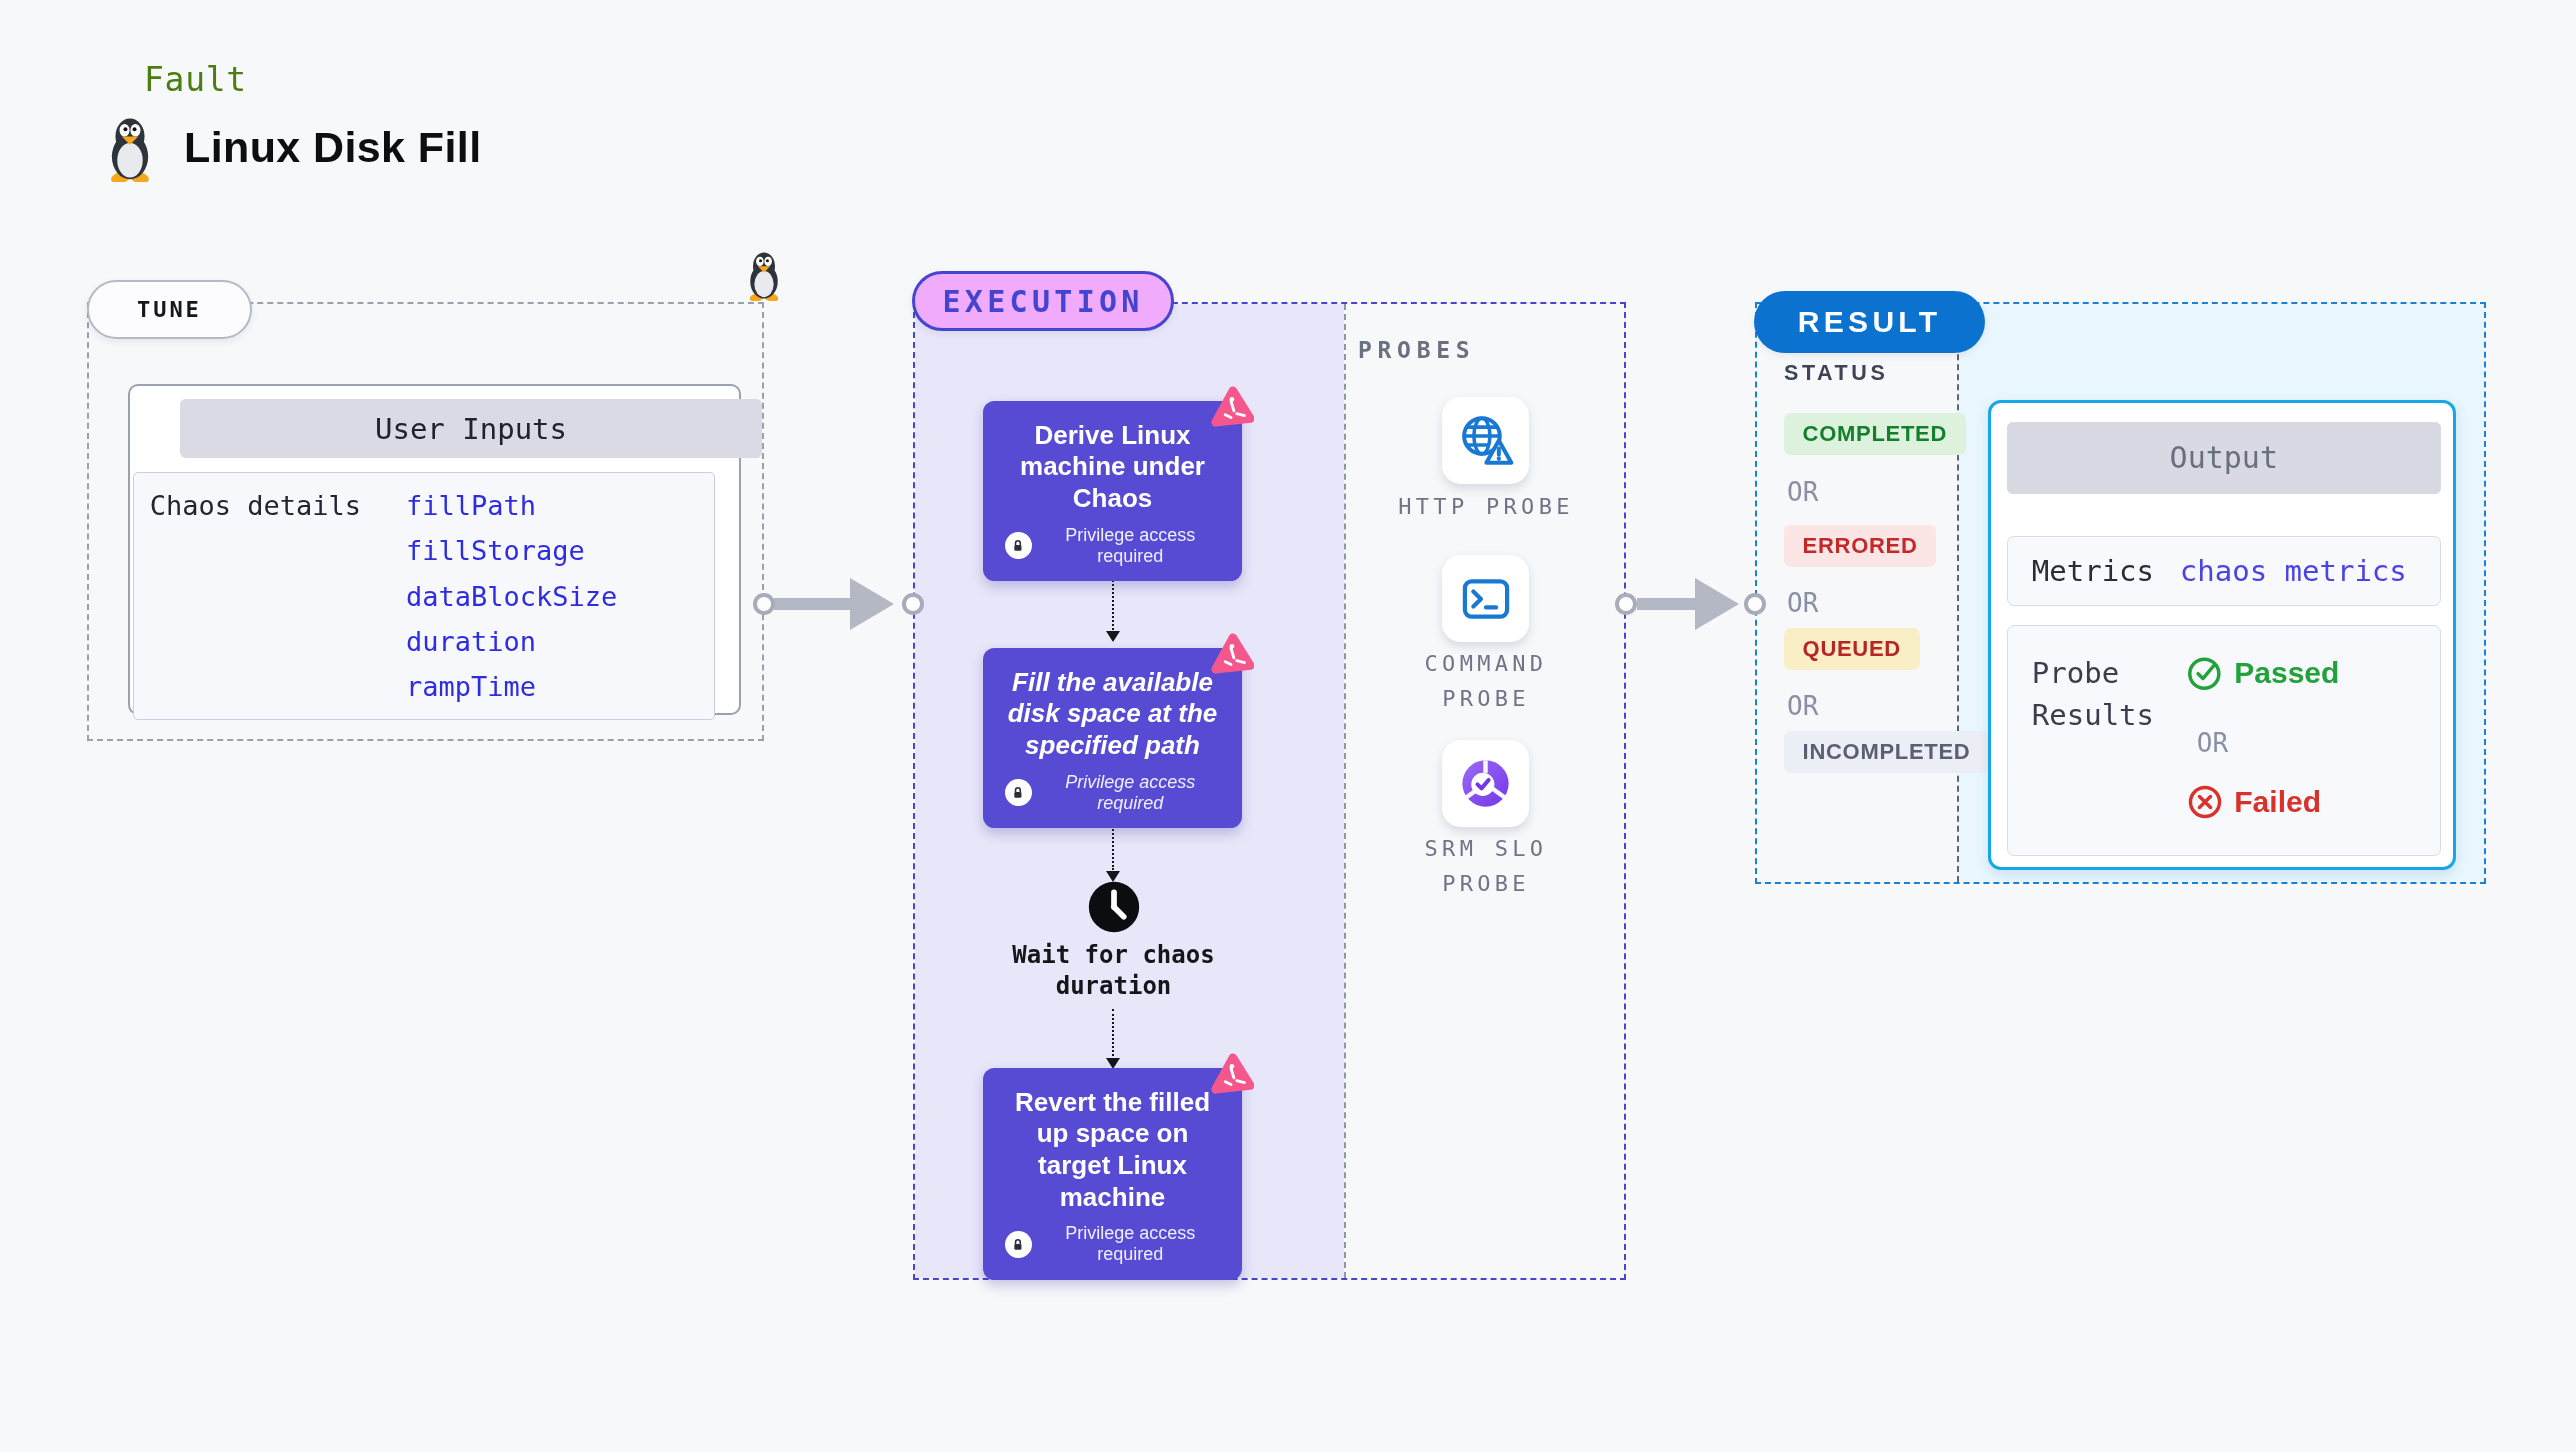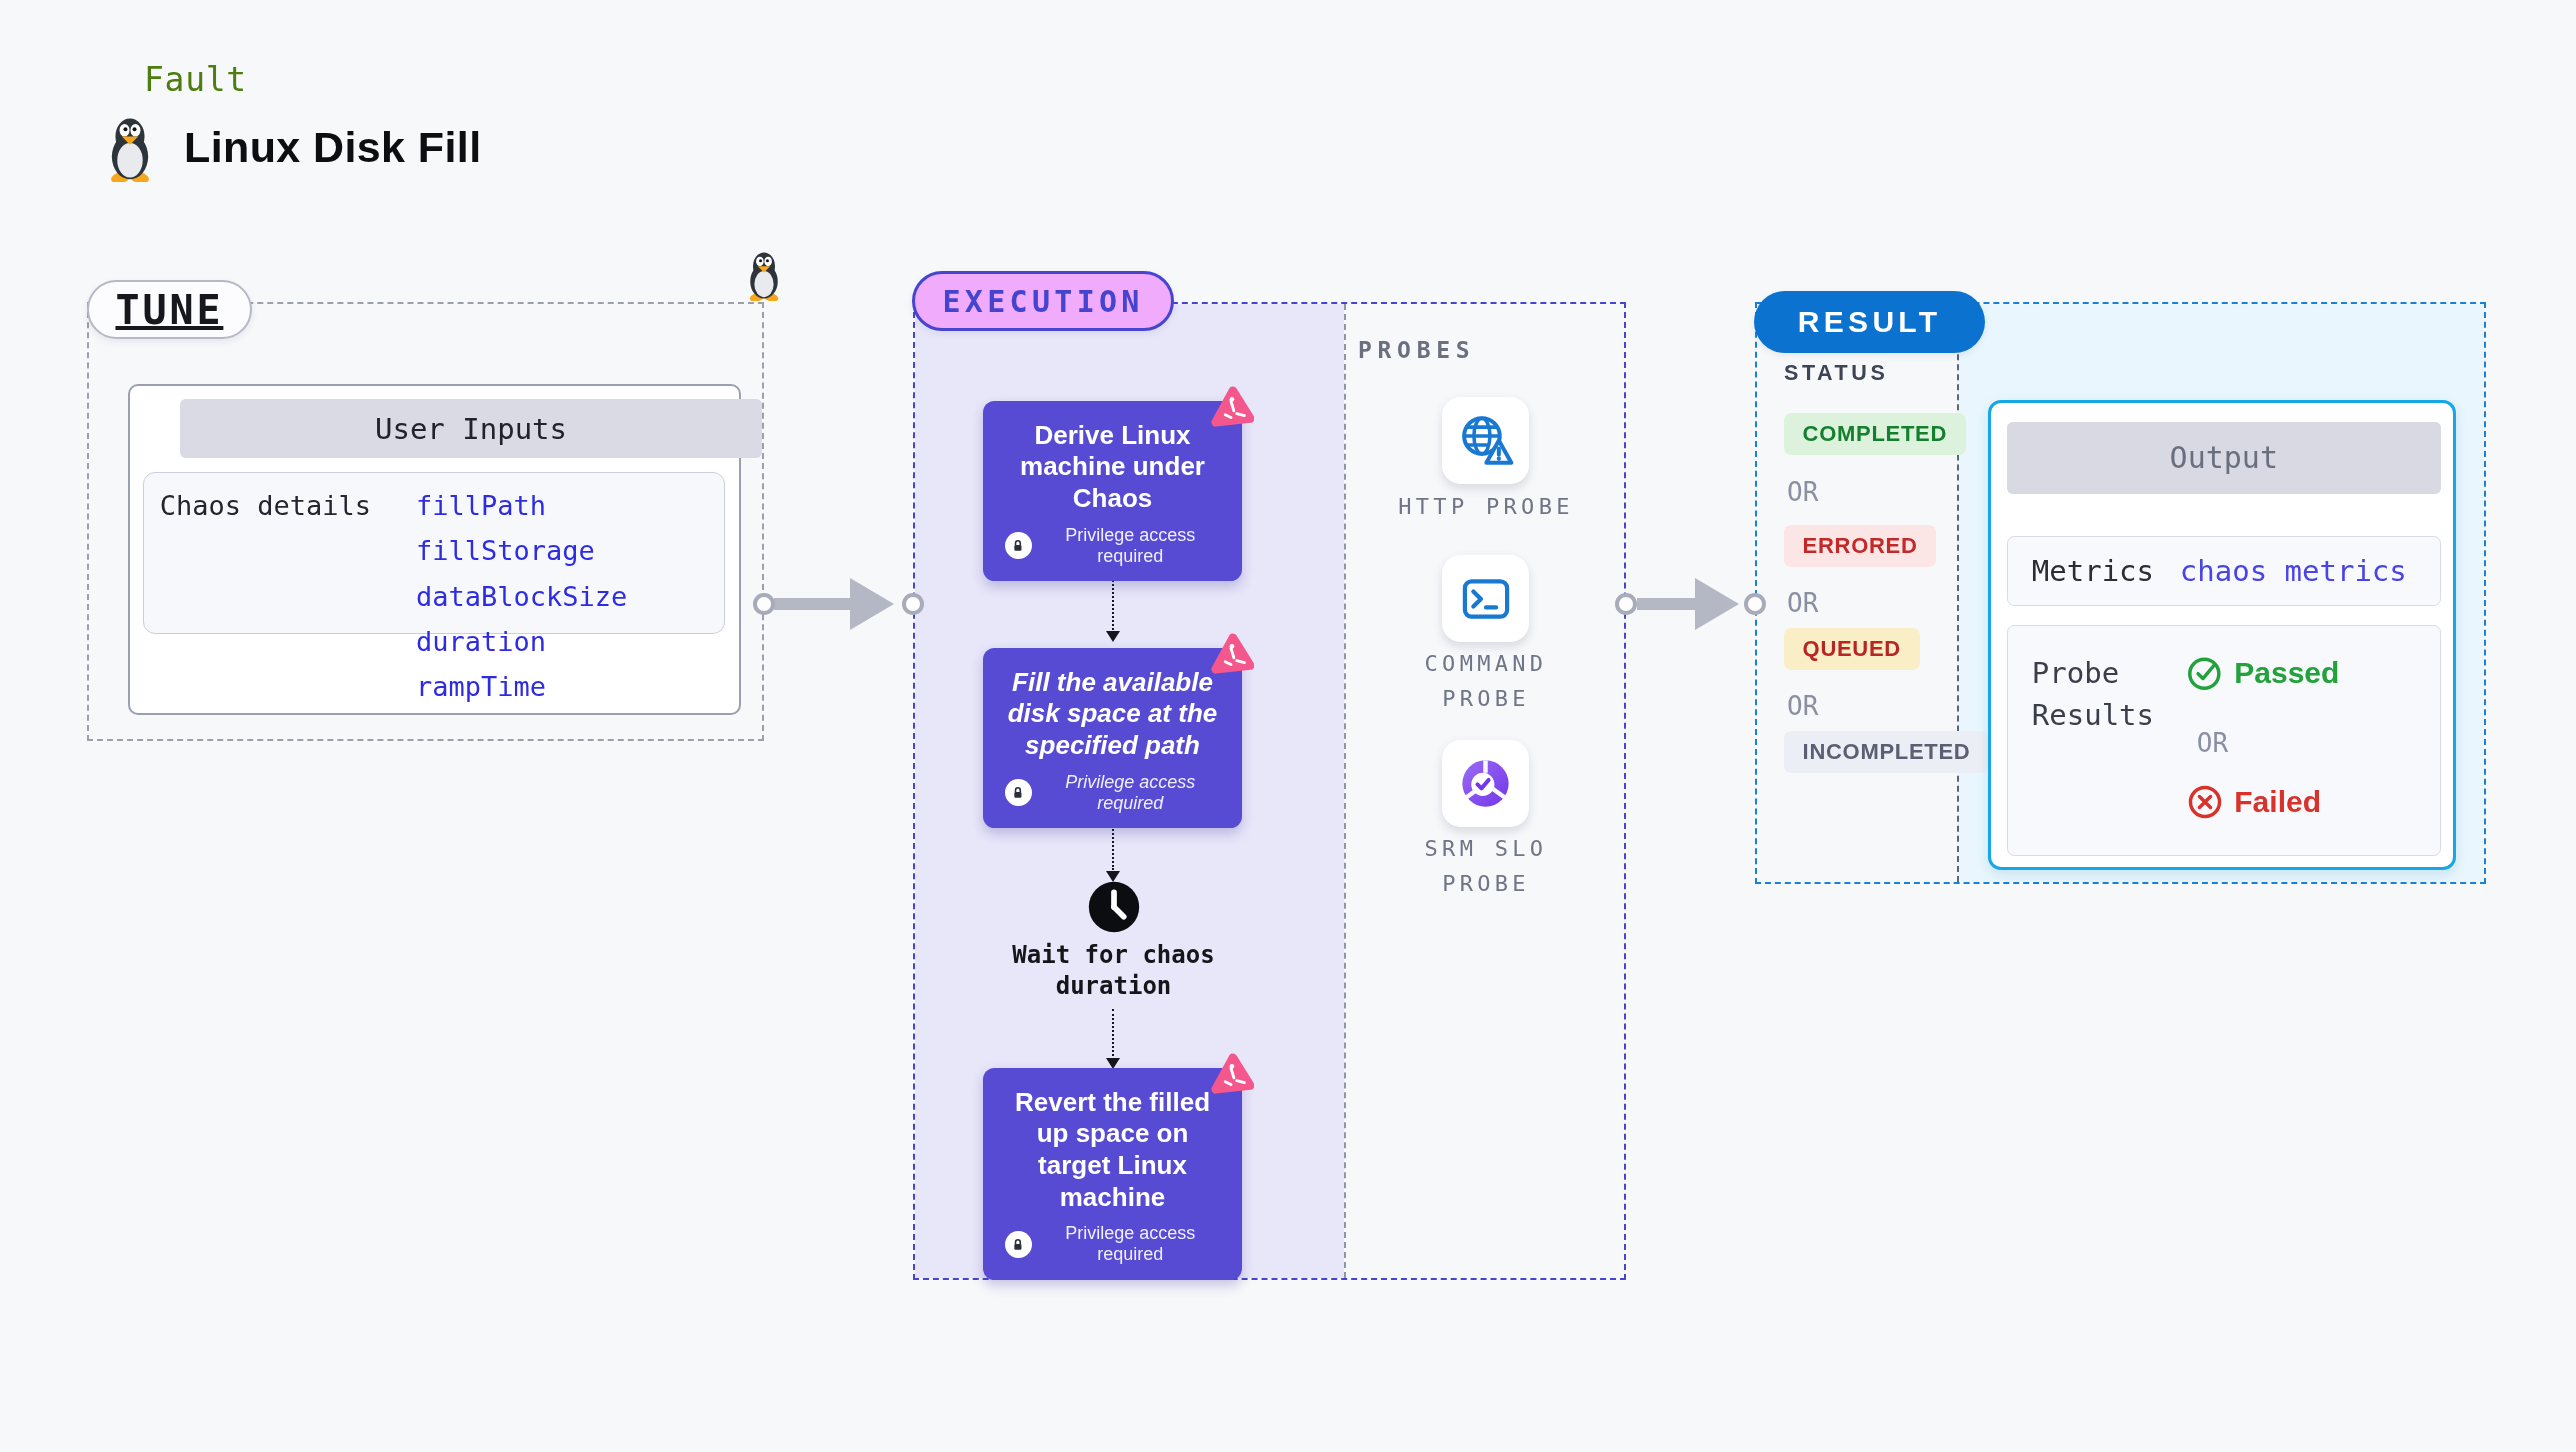--- a/index.html
+++ b/index.html
@@ -20,26 +20,26 @@
   .dashed-box { border:2.9px dashed #9aa0ad; }
   .connector-dot { width:21.5px; height:21.5px; border:4.3px solid #a8abb9; background:#fdfdfe; border-radius:50%; z-index:30; }
   .arrow-line { height:12px; background:#b4b7c4; z-index:25; }
   .arrow-head { width:0; height:0; border-top:26px solid transparent; border-bottom:26px solid transparent;
                 border-left:44px solid #b4b7c4; z-index:25; }
   .or-label { font-size:26px; color:#8a8fa3; }
 
   
   .tune-box { left:87px; top:302px; width:677px; height:439px; }
   .tune-pill { left:-2.1px; top:-24px; width:165px; height:59px; background:#fcfcfe; border:2.9px solid #b5b8c6;
-               color:#17181d; font-size:40px; letter-spacing:2.9px;text-decoration:underline; }
+               color:#17181d; font-size:22px; letter-spacing:2.9px; }
   .tux-corner { right:-24px; top:-56px; }
   .ui-card { left:39px; top:80px; width:613px; height:331px; background:#ffffff; border:2.9px solid #9aa0ad; border-radius:10px; }
   .ui-header { left:13px; top:13px; width:582px; height:59px; background:#d9dae3; border-radius:5.7px;
                display:flex; align-items:center; justify-content:center; font-size:29px; color:#20222c;margin-left:37px; }
-  .ui-body { left:13px; top:86px; width:582px; height:162px; background:#f7f8fc; border:1.4px solid #cbcede; border-radius:12px; }
+  .ui-body { left:3px; top:86px; width:582px; height:248px; background:#f7f8fc; border:1.4px solid #cbcede; border-radius:5px; }
   .ui-row-label { left:15.8px; top:17px; font-size:27px; color:#23252e; }
   .ui-params { left:272px; top:17px; display:flex; flex-direction:column; gap:14.3px; }
   .ui-params span { font-size:27px; color:#2e2ce0; }
 
   
   .exec-box { left:913px; top:302px; width:713px; height:978px; border:2.9px dashed #4645d0; }
   .exec-fill { left:0; top:0; bottom:0; width:429px; background:#e8e6f9; }
   .probes-divider { left:429px; top:0; bottom:0; width:0; border-left:2.1px dashed #9096a6; }
   .exec-pill { left:-2.9px; top:-33px; width:262px; height:60px; background:#f0abfc; border:3.6px solid #4645d0;
                color:#4544cf; font-size:30px; }

